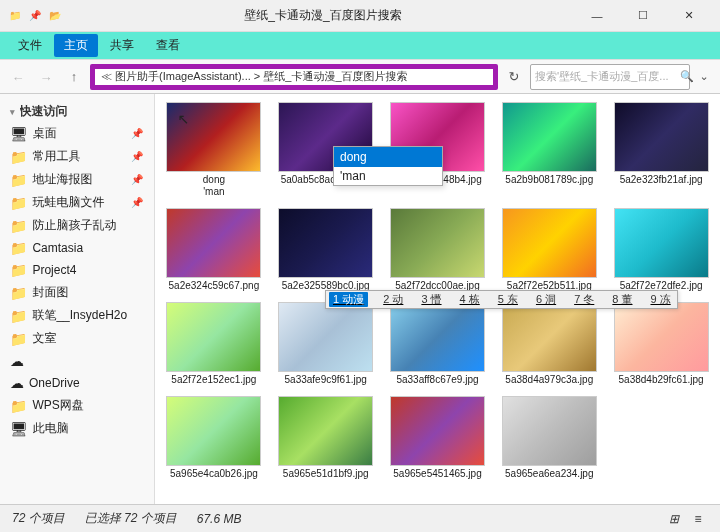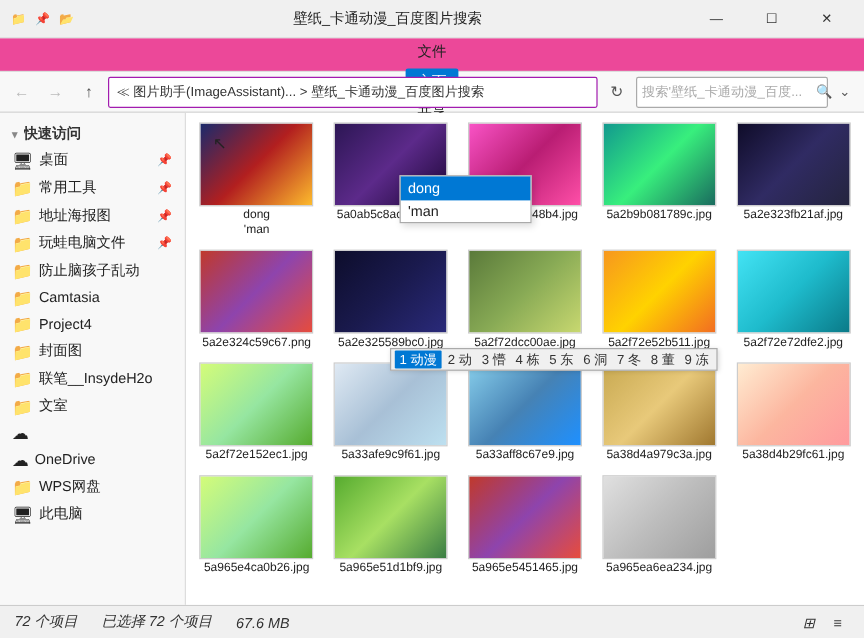--- a/index.html
+++ b/index.html
@@ -15,49 +15,48 @@
       border-bottom: 1px solid #ddd;
     }
     .title-bar-icons { display: flex; gap: 4px; margin-right: 8px; }
     .tb-icon { width: 16px; height: 16px; display: flex; align-items: center; justify-content: center; font-size: 10px; color: #555; cursor: pointer; }
     .title-bar-title { flex: 1; text-align: center; font-size: 12px; color: #222; }
     .title-bar-controls { display: flex; gap: 0; }
     .ctrl-btn { width: 46px; height: 32px; display: flex; align-items: center; justify-content: center; font-size: 11px; cursor: pointer; color: #333; }
 
     
     .menu-bar {
-      background: #ec4899;
+      background: #5eead4;
       height: 28px;
       display: flex;
       align-items: center;
       padding: 0 8px;
       border-bottom: 1px solid #ddd;
       gap: 2px;
-      flex-direction: column;
     }
     .menu-item { padding: 3px 10px; cursor: pointer; font-size: 12px; color: #222; border-radius: 2px; }
     .menu-item:hover, .menu-item.active { background: #0078d4; color: white; }
 
     
     .address-bar {
       background: #f8f8f8;
       height: 34px;
       display: flex;
       align-items: center;
       padding: 0 6px;
       gap: 4px;
       border-bottom: 1px solid #ccc;
     }
     .nav-btn { width: 24px; height: 24px; display: flex; align-items: center; justify-content: center; cursor: pointer; border-radius: 2px; color: #555; font-size: 13px; }
     .nav-btn.disabled { color: #bbb; cursor: default; }
     .breadcrumb-box {
       flex: 1;
       height: 26px;
       background: white;
-      border: 1px solid #a21caf;
+      border: 5px solid #a21caf;
       display: flex;
       align-items: center;
       padding: 0 6px;
       font-size: 11px;
       color: #333;
       border-radius: 2px;
     }
     .refresh-btn { width: 24px; height: 24px; display: flex; align-items: center; justify-content: center; cursor: pointer; color: #555; font-size: 13px; }
     .search-box {
       width: 160px;
@@ -174,22 +173,23 @@
       position: absolute;
       top: 196px;
       left: 170px;
       background: #f0f0f0;
       border: 1px solid #aaa;
       display: flex;
       align-items: center;
       font-size: 11px;
       z-index: 50;
       padding: 1px 3px;
-      gap: 2px;
+      gap: 12px;
       box-shadow: 1px 1px 4px rgba(0,0,0,0.15);
+      text-decoration: underline;
     }
     .ime-selected { background: #0078d4; color: white; padding: 0 4px; border-radius: 1px; }
     .ime-item { padding: 0 3px; color: #333; }
 
     
     .status-bar {
       height: 28px;
       background: #f0f0f0;
       border-top: 1px solid #ccc;
       display: flex;

